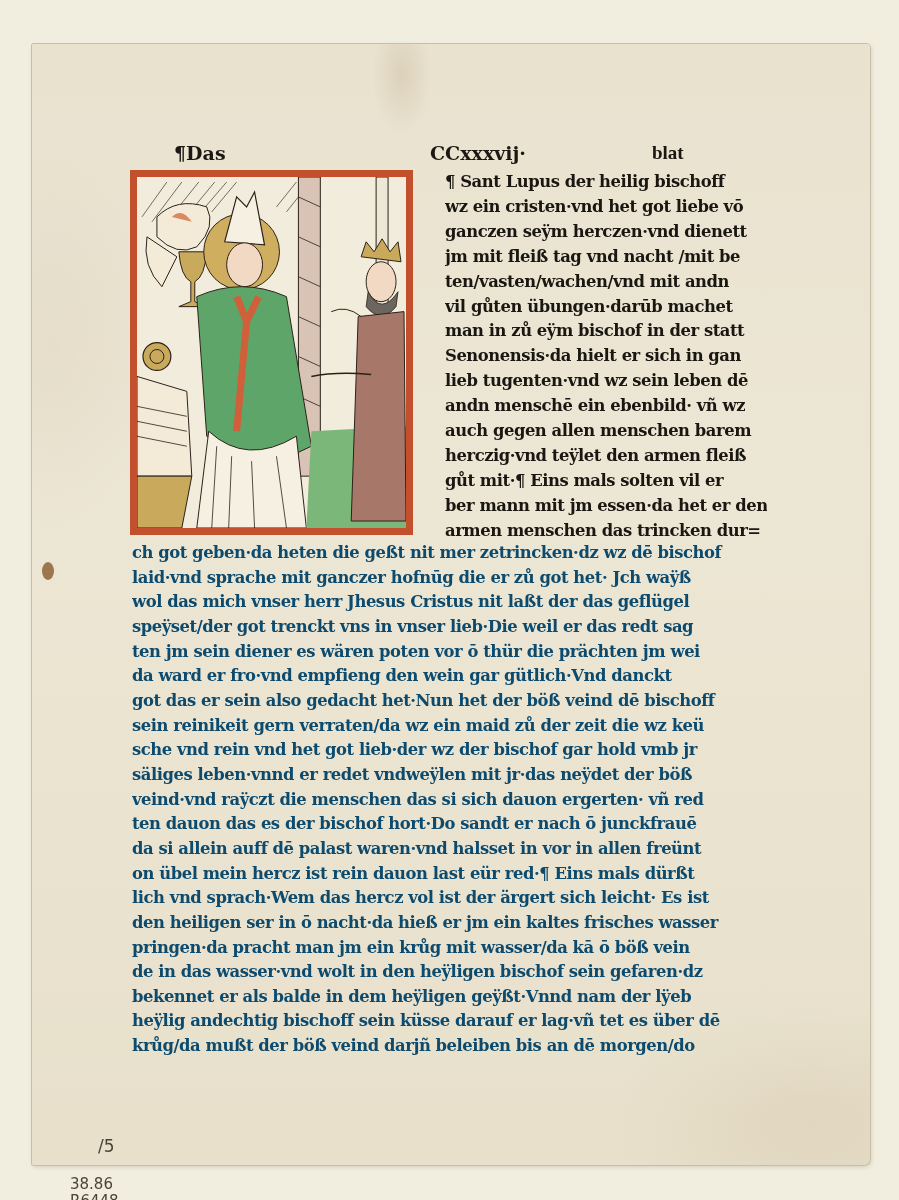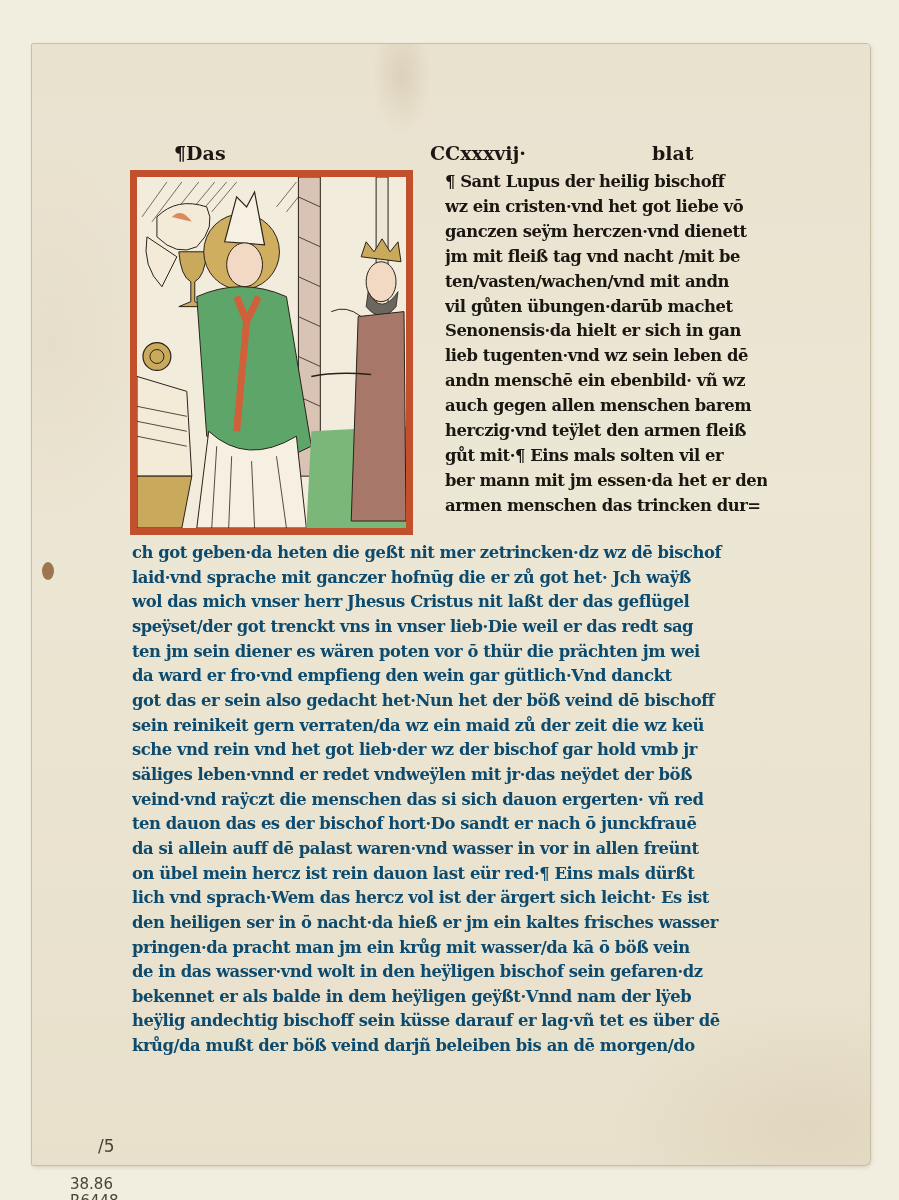--- a/index.html
+++ b/index.html
@@ -21,21 +21,21 @@
       radial-gradient(ellipse 200px 120px at 780px 1080px, rgba(170,140,100,0.12), transparent),
       radial-gradient(ellipse 120px 200px at 20px 300px, rgba(170,140,100,0.08), transparent);
   }
   .stain {
     position:absolute; left:42px; top:562px; width:12px; height:18px;
     background:#8a5a2e; border-radius:50%; opacity:0.8;
   }
   .hdr { position:absolute; top:142px; font-family:"DejaVu Serif", serif; font-size:19px; color:#1c1712; font-weight:bold; }
   .hdr-left { left:174px; }
   .hdr-mid { left:430px; }
-  .hdr-right { left:652px; }
+  .hdr-right { left:652px;font-family:Liberation Serif, serif; }
   .pilcrow { font-weight:bold; color:#1c1712; }
   .woodcut {
     position:absolute; left:130px; top:170px; width:283px; height:365px;
     border:7px solid #c3502c; box-sizing:border-box; background:#f2ecdc; overflow:hidden;
   }
   .woodcut svg { width:100%; height:100%; display:block; }
   .col-text {
     position:absolute; left:418px; top:170px; width:322px;
     font-family:"DejaVu Serif", serif; font-size:16.4px; line-height:24.9px;
     color:#1a1611; font-weight:bold; letter-spacing:-0.45px; white-space:nowrap;margin-left:27px;
@@ -133,20 +133,21 @@
   </svg>
 </div>
 
 <div class="col-text">
   <span class="line">¶ Sant Lupus der heilig bischoff</span>
   <span class="line">wz ein cristen·vnd het got liebe vō</span>
   <span class="line">ganczen seÿm herczen·vnd dienett</span>
   <span class="line">jm mit fleiß tag vnd nacht /mit be</span>
   <span class="line">ten/vasten/wachen/vnd mit andn</span>
   <span class="line">vil gůten übungen·darūb machet</span>
+  <span class="line">man in zů eÿm bischof in der statt</span>
   <span class="line">Senonensis·da hielt er sich in gan</span>
   <span class="line">lieb tugenten·vnd wz sein leben dē</span>
   <span class="line">andn menschē ein ebenbild· vñ wz</span>
   <span class="line">auch gegen allen menschen barem</span>
   <span class="line">herczig·vnd teÿlet den armen fleiß</span>
   <span class="line">gůt mit·¶ Eins mals solten vil er</span>
   <span class="line">ber mann mit jm essen·da het er den</span>
   <span class="line">armen menschen das trincken dur=</span>
 </div>
 
@@ -156,21 +157,21 @@
   <span class="line">wol das mich vnser herr Jhesus Cristus nit laßt der das geflügel</span>
   <span class="line">speÿset/der got trenckt vns in vnser lieb·Die weil er das redt sag</span>
   <span class="line">ten jm sein diener es wären poten vor ō thür die prächten jm wei</span>
   <span class="line">da ward er fro·vnd empfieng den wein gar gütlich·Vnd danckt</span>
   <span class="line">got das er sein also gedacht het·Nun het der böß veind dē bischoff</span>
   <span class="line">sein reinikeit gern verraten/da wz ein maid zů der zeit die wz keü</span>
   <span class="line">sche vnd rein vnd het got lieb·der wz der bischof gar hold vmb jr</span>
   <span class="line">säliges leben·vnnd er redet vndweÿlen mit jr·das neÿdet der böß</span>
   <span class="line">veind·vnd raÿczt die menschen das si sich dauon ergerten· vñ red</span>
   <span class="line">ten dauon das es der bischof hort·Do sandt er nach ō junckfrauē</span>
-  <span class="line">da si allein auff dē palast waren·vnd wasser in vor in allen freünt</span>
+  <span class="line">da si allein auff dē palast waren·vnd halsset in vor in allen freünt</span>
   <span class="line">on übel mein hercz ist rein dauon last eür red·¶ Eins mals dürßt</span>
   <span class="line">lich vnd sprach·Wem das hercz vol ist der ärgert sich leicht· Es ist</span>
   <span class="line">den heiligen ser in ō nacht·da hieß er jm ein kaltes frisches wasser</span>
   <span class="line">pringen·da pracht man jm ein krůg mit wasser/da kā ō böß vein</span>
   <span class="line">de in das wasser·vnd wolt in den heÿligen bischof sein gefaren·dz</span>
   <span class="line">bekennet er als balde in dem heÿligen geÿßt·Vnnd nam der lÿeb</span>
   <span class="line">heÿlig andechtig bischoff sein küsse darauf er lag·vñ tet es über dē</span>
   <span class="line">krůg/da mußt der böß veind darjñ beleiben bis an dē morgen/do</span>
 </div>
 

